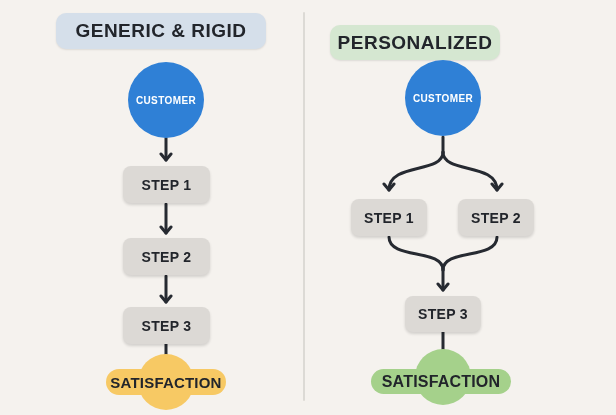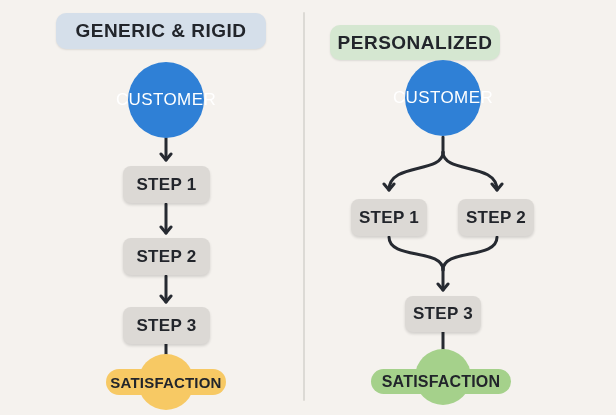--- a/index.html
+++ b/index.html
@@ -25,28 +25,28 @@
     font-size:19px;font-weight:800;letter-spacing:.5px;
     color:var(--node-text);
     box-shadow:0 1px 2px rgba(0,0,0,.10);
   }
   .header-generic{left:56px;top:13px;width:210px;height:36px;background:var(--header-generic-fill);}
   .header-personalized{left:330px;top:13px;width:170px;height:35px;background:var(--header-personalized-fill);margin-top:12px;}
   .customer{
     width:76px;height:76px;border-radius:50%;
     background:var(--customer-fill);
     color:var(--customer-text);
-    font-size:17px;font-weight:400;letter-spacing:.4px;
+    font-size:10px;font-weight:700;letter-spacing:.4px;
   }
   .customer-left{left:128px;top:62px;}
   .customer-right{left:405px;top:60px;}
   .step{
     background:var(--step-fill);
     border-radius:8px;
-    font-size:17px;font-weight:700;letter-spacing:.3px;
+    font-size:14px;font-weight:700;letter-spacing:.3px;
     color:var(--node-text);
     box-shadow:0 2px 3px rgba(0,0,0,.14);
   }
   .l-s1{left:123px;top:166px;width:87px;height:37px;}
   .l-s2{left:123px;top:238px;width:87px;height:37px;}
   .l-s3{left:123px;top:307px;width:87px;height:37px;}
   .r-s1{left:351px;top:199px;width:76px;height:37px;}
   .r-s2{left:458px;top:199px;width:76px;height:37px;}
   .r-s3{left:405px;top:296px;width:76px;height:36px;}
   .sat-circle{width:56px;height:56px;border-radius:50%;}

